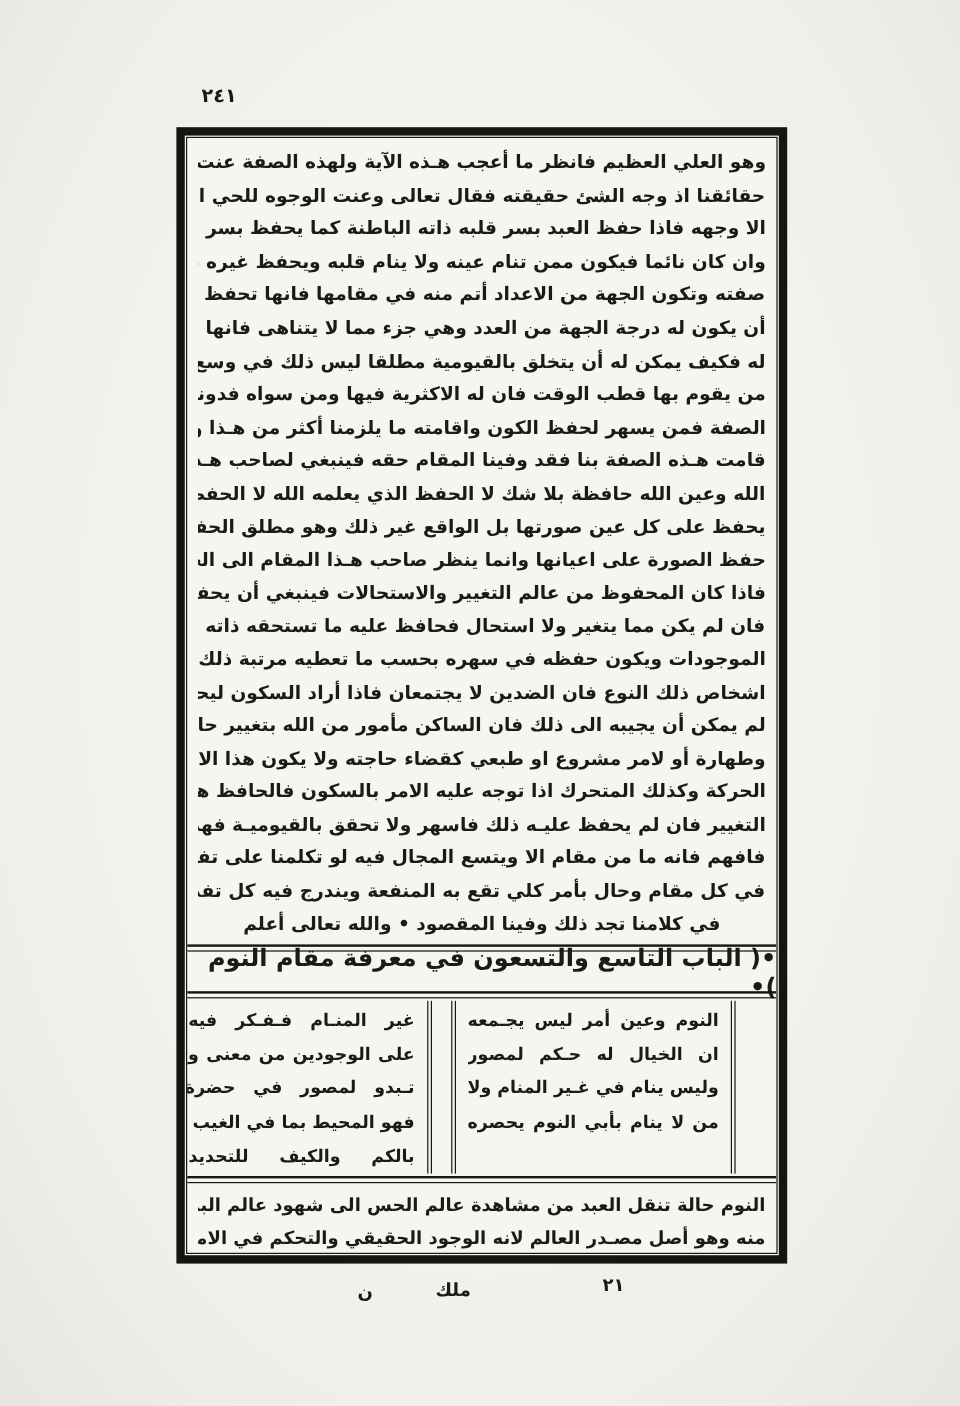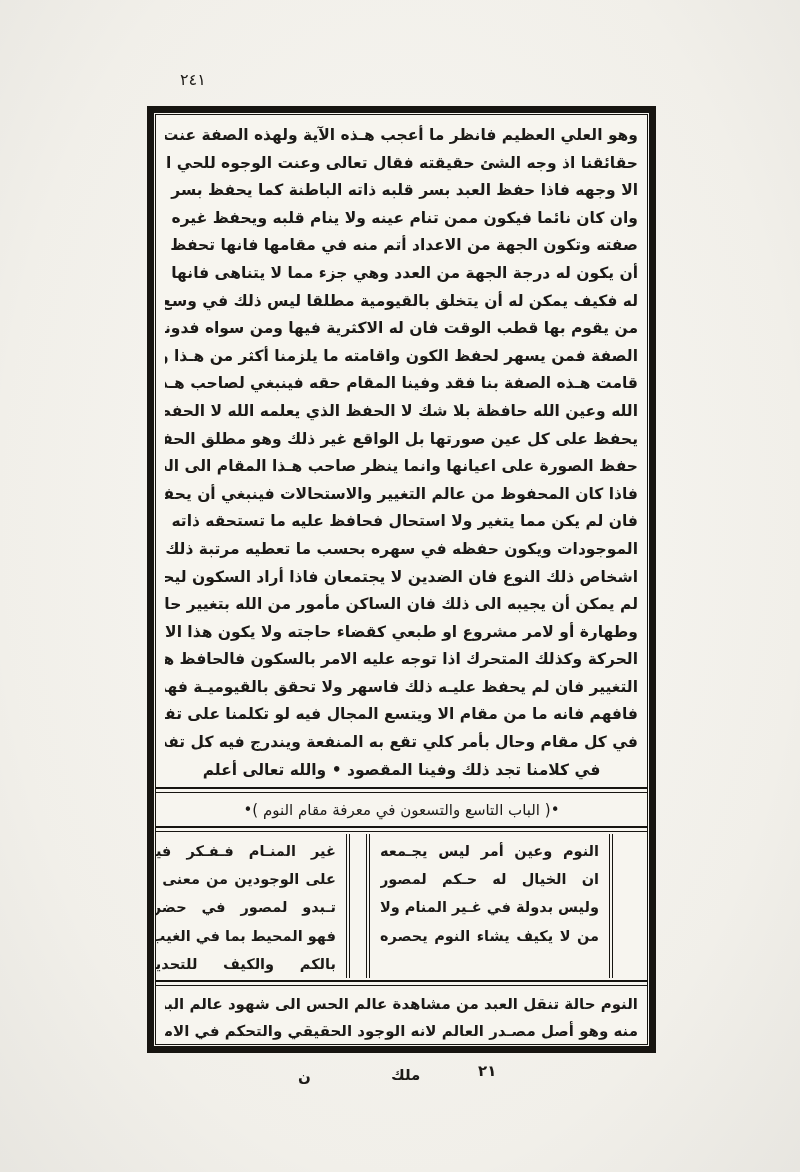--- a/index.html
+++ b/index.html
@@ -8,22 +8,22 @@
     background:#f6f4ee;
     font-family:"DejaVu Sans",sans-serif;
     color:#1c1a17;
   }
   .scan-tone{
     position:absolute;inset:0;
     background:radial-gradient(ellipse at 50% 45%, rgba(255,255,255,0.35) 0%, rgba(0,0,0,0.02) 70%, rgba(0,0,0,0.06) 100%);
     pointer-events:none;
   }
   .page-number{
-    position:absolute;left:180px;top:70px;
-    font-size:16px;font-weight:normal;letter-spacing:1px;
+    position:absolute;left:168px;top:70px;
+    font-size:16px;font-weight:bold;letter-spacing:1px;
   }
   .frame{
     position:absolute;left:147px;top:106px;width:509px;height:947px;
     box-sizing:border-box;border:7px solid #171511;
     background:#f7f5ef;
   }
   .frame-inner{
     position:absolute;inset:1px;border:1px solid #171511;
     display:flex;flex-direction:column;box-sizing:border-box;
     overflow:hidden;
@@ -42,21 +42,21 @@
   .tl.center-line{text-align-last:center;}
   
   .rule{
     flex:none;height:6px;box-sizing:border-box;
     border-top:2.5px solid #171511;border-bottom:1.5px solid #171511;
     margin:0;
   }
   .heading-row{
     flex:none;height:33px;direction:rtl;
     display:flex;align-items:center;justify-content:center;
-    font-size:15px;font-weight:normal;
+    font-size:20px;font-weight:bold;
   }
   
   .poem{
     flex:none;height:148px;
     display:flex;flex-direction:row-reverse;
     align-items:stretch;box-sizing:border-box;
     padding:2px 0;
   }
   .poem .spacer-right{flex:none;width:34px;}
   .poem .spacer-mid{flex:none;width:16px;}
@@ -74,22 +74,22 @@
   .bottom-text{
     flex:1 1 auto;direction:rtl;
     padding:5px 9px 0 9px;
     font-size:15px;font-weight:bold;line-height:27px;
     box-sizing:border-box;
   }
   
   .footer-mark{
     position:absolute;font-size:15px;font-weight:bold;direction:rtl;
   }
-  #fm-sig{left:478px;top:1062px;}
-  #fm-mid{left:363px;top:1066px;margin-left:28px;}
+  #fm-sig{left:502px;top:1062px;}
+  #fm-mid{left:363px;top:1066px;}
   #fm-catch{left:298px;top:1068px;}
 </style>
 </head>
 <body>
 
 <div class="scan-tone"></div>
 
 <div class="page-number">٢٤١</div>
 
 <div class="frame">
@@ -126,22 +126,22 @@
 
     <div class="heading-row">•( الباب التاسع والتسعون في معرفة مقام النوم )•</div>
 
     <div class="rule"></div>
 
     <div class="poem">
       <div class="spacer-right"></div>
       <div class="poem-col">
         <div class="pl">النوم وعين أمر ليس يجـمعه</div>
         <div class="pl">ان الخيال له حـكم لمصور</div>
-        <div class="pl">وليس بدولة في غـير المنام ولا</div>
-        <div class="pl">من لا يكيف يشاء النوم يحصره</div>
+        <div class="pl">وليس ينام في غـير المنام ولا</div>
+        <div class="pl">من لا ينام بأبي النوم يحصره</div>
       </div>
       <div class="spacer-mid"></div>
       <div class="poem-col">
         <div class="pl">غير المنـام فـفـكر فيه واعتبر</div>
         <div class="pl">على الوجودين من معنى ومن صور</div>
         <div class="pl">تـبدو لمصور في حضرة الصور</div>
         <div class="pl">فهو المحيط بما في الغيب من صور</div>
         <div class="pl">بالكم والكيف للتحديد للغير</div>
       </div>
 

